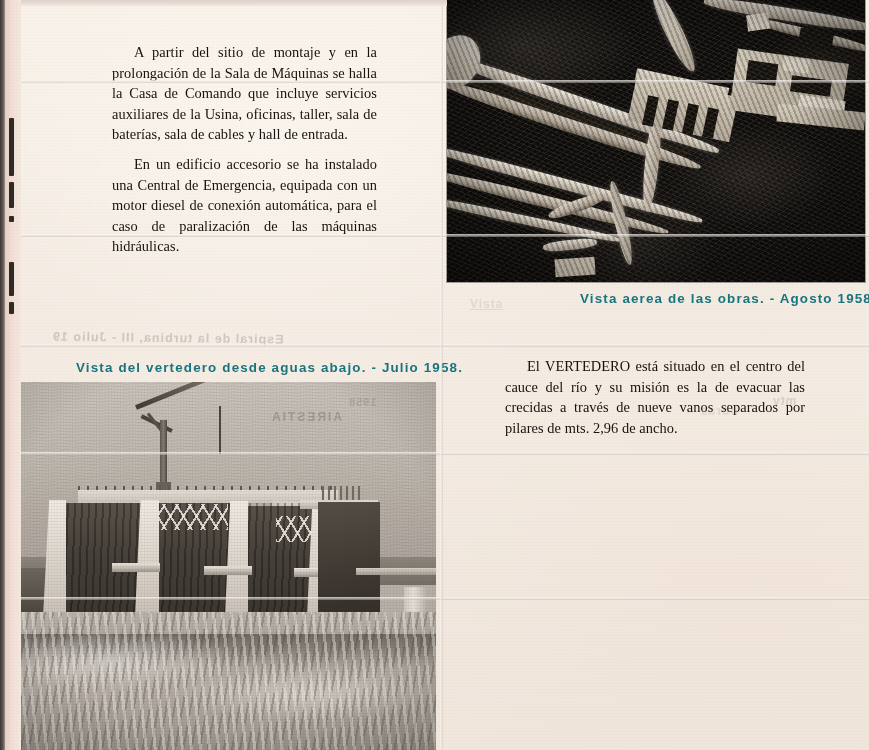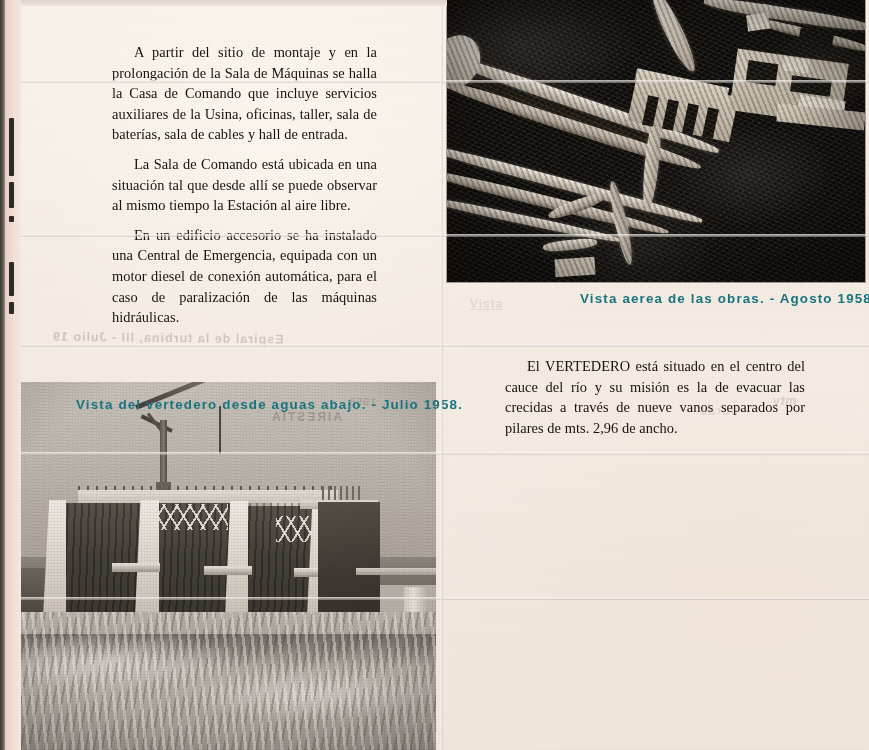--- a/index.html
+++ b/index.html
@@ -90,21 +90,21 @@
   
   .caption {
     position: absolute;
     color: #17757f;
     font-family: "Liberation Sans", sans-serif;
     font-size: 13.4px;
     font-weight: 700;
     letter-spacing: 1.15px;
     white-space: nowrap;
   }
-  #caption-left  { left: 76px;  top: 360px; margin-top: 37px; }
+  #caption-left  { left: 76px;  top: 360px; }
   #caption-right { left: 580px; top: 291px; }
 
   
   .ghost {
     position: absolute;
     color: rgba(132,108,96,.30);
     font-family: "Liberation Sans", sans-serif;
     font-size: 12.5px;
     font-weight: 700;
     letter-spacing: 1px;
@@ -441,21 +441,20 @@
     <div class="sp-water"></div>
     <div class="sp-darkwater"></div>
     <div class="sp-foam"></div>
 
     <div class="sp-layer sp-grain"></div>
     <div class="sp-layer sp-vignette"></div>
   </div>
 
   <div id="col-left" class="col">
     <p>A partir del sitio de montaje y en la prolongación de la Sala de Máquinas se halla la Casa de Comando que incluye servicios auxiliares de la Usina, oficinas, taller, sala de baterías, sala de cables y hall de entrada.</p>
-    <p>La Sala de Comando está ubicada en una situación tal que desde allí se puede observar al mismo tiempo la Estación al aire libre.</p>
     <p>En un edificio accesorio se ha instalado una Central de Emergencia, equipada con un motor diesel de conexión automática, para el caso de paralización de las máquinas hidráulicas.</p>
   </div>
 
   <div id="col-right" class="col">
     <p>El VERTEDERO está situado en el centro del cauce del río y su misión es la de evacuar las crecidas a través de nueve vanos separados por pilares de mts. 2,96 de ancho.</p>
   </div>
 
   <div id="caption-left" class="caption">Vista del vertedero desde aguas abajo. - Julio 1958.</div>
   <div id="caption-right" class="caption">Vista aerea de las obras. - Agosto 1958.</div>
 

